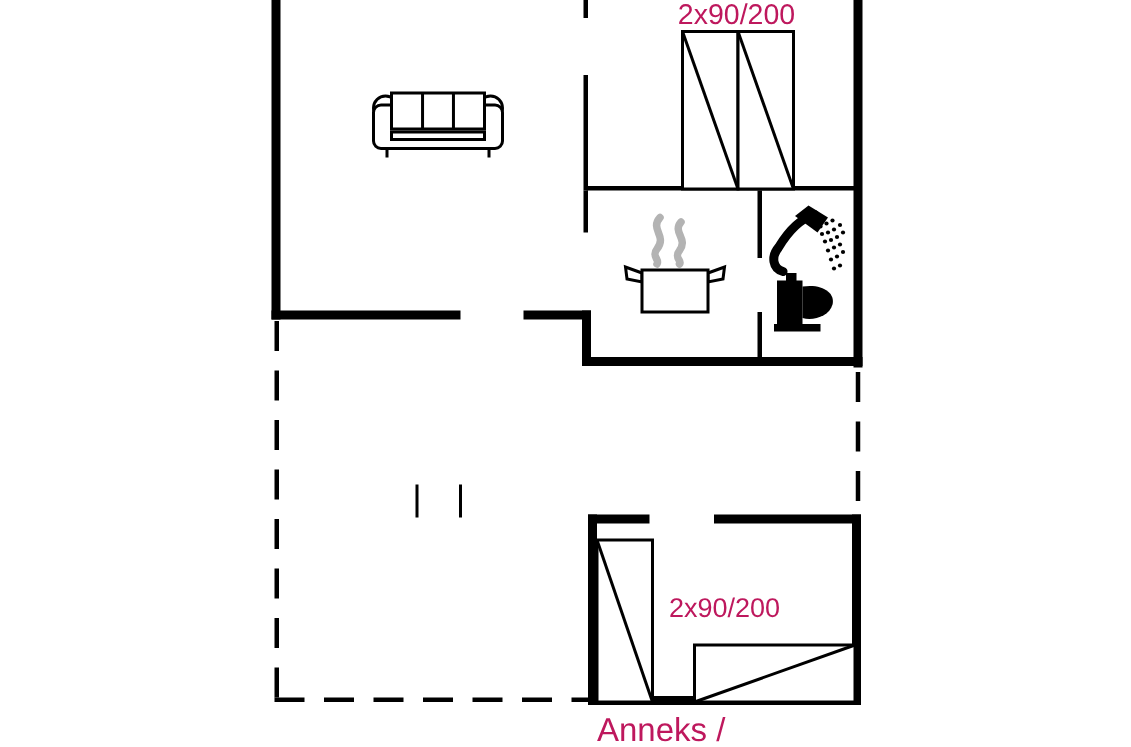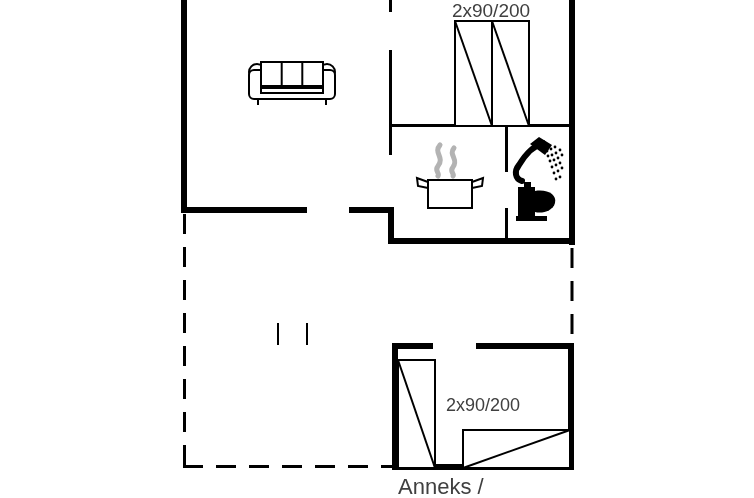--- a/index.html
+++ b/index.html
@@ -36,21 +36,21 @@
   }
   .silhouette { fill: currentColor; stroke: none; }
   .steam-stroke {
     stroke: var(--steam, #b3b3b3);
     stroke-width: 5;
     stroke-linecap: round;
     fill: none;
   }
   .plan-label {
     position: absolute;
-    color: #404040;
+    color: #be185d;
     white-space: nowrap;
   }
   .bed-size-label-bedroom {
     left: 430px;
     top: 0px;
     width: 122px;
     text-align: center;
     font-size: 19px;
     line-height: 21px;
   }

